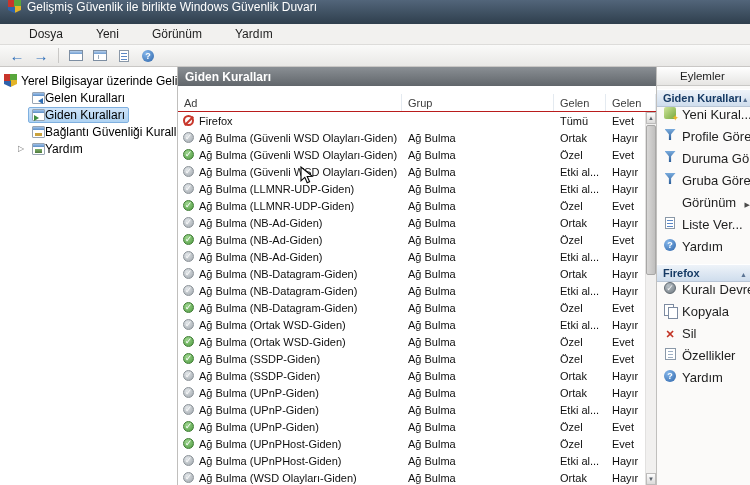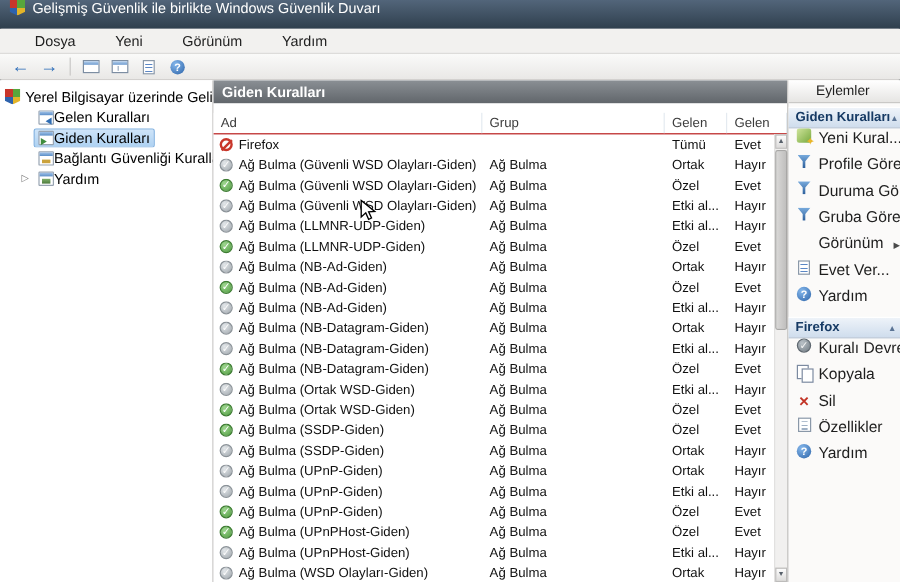--- a/index.html
+++ b/index.html
@@ -461,21 +461,21 @@
     <span class="ai-icon">
                   <span class="icon-none"></span>
                 </span>
     <span>Görünüm</span>
     <span class="ai-arrow"></span>
   </div>
               <div class="action-item">
     <span class="ai-icon">
                   <span class="icon-export"></span>
                 </span>
-    <span>Evet Ver...</span>
+    <span>Liste Ver...</span>
     <span class="ai-arrow" style="visibility: hidden;"></span>
   </div>
               <div class="action-item">
     <span class="ai-icon">
                   <span class="icon-help"></span>
                 </span>
     <span>Yardım</span>
     <span class="ai-arrow" style="visibility: hidden;"></span>
   </div>
             </div>

